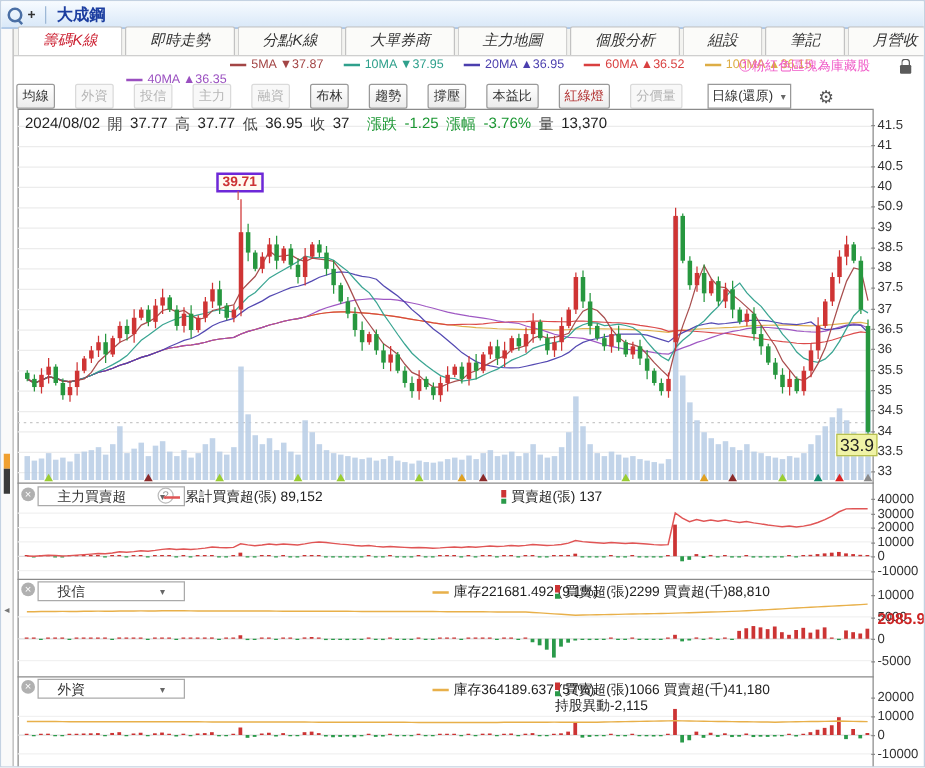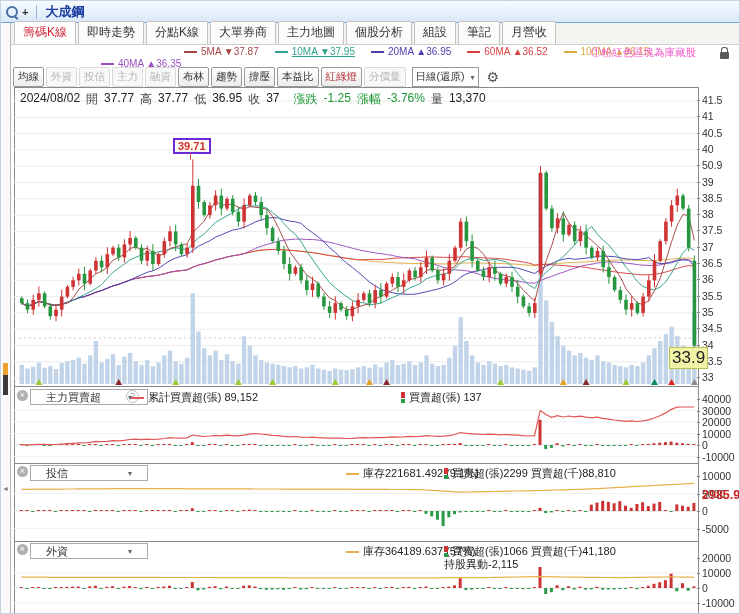--- a/index.html
+++ b/index.html
@@ -10,34 +10,34 @@
           background:linear-gradient(#f7fbff,#d9e8f8);border-bottom:1px solid #79a3d6;
           display:flex;align-items:center;padding-left:5px;box-sizing:border-box;}
   .mag{position:relative;width:8px;height:8px;border:2px solid #4a6fa5;border-radius:50%;}
   .mag:after{content:"";position:absolute;left:7px;top:7px;width:2px;height:5px;background:#4a6fa5;transform:rotate(-45deg);}
   .plus{color:#333;font-size:11px;font-weight:bold;margin-left:4px;}
   .vdiv{width:1px;height:14px;background:#9db8d6;margin:0 8px;}
   .stock-title{color:#1c3ea0;font-weight:bold;font-size:13px;}
   
   .tabbar{position:absolute;left:10px;top:22px;right:0;height:22px;background:#f3f3f0;
           border-bottom:1px solid #cfcfcf;display:flex;align-items:flex-end;padding-left:3px;gap:2px;box-sizing:border-box;}
-  .tab{font-size:12px;padding:2px 8px 3px;background:#fbfbf9;border:1px solid #c2c2c2;border-bottom:none;
-       color:#333;border-radius:2px 2px 0 0;cursor:pointer;white-space:nowrap;}
+  .tab{font-size:12px;padding:2px 19px 3px;background:#fbfbf9;border:1px solid #c2c2c2;border-bottom:none;
+       color:#333;border-radius:2px 2px 0 0;cursor:pointer;white-space:nowrap;font-style:italic;}
   .tab.active{color:#cc2233;background:#fff;}
   
   .ma-row1{position:absolute;left:183px;top:45px;display:flex;gap:16px;}
   .ma-row2{position:absolute;left:100px;top:57px;display:flex;}
   .ma-item{display:flex;align-items:center;gap:4px;font-size:10px;white-space:nowrap;}
   .dash{width:13px;height:2px;display:inline-block;}
   .note-row{position:absolute;top:45px;right:10px;display:flex;align-items:center;gap:24px;}
   .pink-note{color:#f05ac8;font-size:10.5px;}
   .lock{position:relative;width:9px;height:7px;background:#5a5a5a;border-radius:1px;margin-top:4px;}
   .lock:before{content:"";position:absolute;left:1px;top:-5px;width:5px;height:5px;border:1.5px solid #5a5a5a;border-bottom:none;border-radius:3px 3px 0 0;}
   
-  .toolbar{position:absolute;left:12px;top:66px;height:20px;display:flex;gap:2px;align-items:center;}
+  .toolbar{position:absolute;left:12px;top:66px;height:20px;display:flex;gap:16px;align-items:center;}
   .tbtn{font-size:10.5px;padding:2px 4px;border:1px solid #999;background:linear-gradient(#fff,#ececec);
         color:#333;border-radius:2px;white-space:nowrap;cursor:pointer;}
   .tbtn.disabled{color:#b5b5b5;border-color:#dadada;background:#f8f8f8;}
   .tbtn.accent{color:#b23333;}
   .sel{font-size:10.5px;border:1px solid #999;background:#fff;color:#333;padding:2px 3px;margin-left:4px;
        display:flex;gap:6px;align-items:center;cursor:pointer;}
   .caret{color:#666;font-size:8px;}
   .gear{font-size:14px;color:#555;margin-left:6px;cursor:pointer;}
   
   .frame{position:absolute;left:13px;top:86px;width:685px;height:528px;border:1px solid #8a8a8a;box-sizing:border-box;}
@@ -45,21 +45,21 @@
   .chart-svg{position:absolute;left:13px;background:transparent;}
   
   .infobar{position:absolute;left:19px;top:90px;display:flex;gap:6px;font-size:12px;color:#222;z-index:4;}
   .infobar .lab{color:#444;}
   .infobar .neg{color:#1a9632;}
   
   .ann-peak{position:absolute;left:172px;top:137px;border:2px solid #6d28d9;background:#fffaf0;color:#cc3333;
             font-size:11px;font-weight:bold;padding:0 3px;z-index:6;}
   .ann-line{position:absolute;left:189px;top:152px;width:1px;height:7px;background:#cc5555;z-index:6;}
   .tag-last{position:absolute;left:668px;top:346px;background:#f0f3a6;border:1px solid #b8c050;color:#222;
-            font-size:17px;padding:0 2px;z-index:6;}
+            font-size:14px;padding:0 2px;z-index:6;}
   .ytick{position:absolute;left:701px;font-size:10.5px;color:#333;white-space:nowrap;}
   .ytick:before{content:"";position:absolute;left:-5px;top:6px;width:3px;height:1px;background:#888;}
   .cur-val{position:absolute;left:701px;top:487px;color:#cc2222;font-size:12.5px;font-weight:bold;z-index:6;}
   
   .phead{position:absolute;left:13px;width:685px;font-size:11px;color:#222;z-index:4;height:16px;}
   .pclose{position:absolute;left:3px;top:1px;width:11px;height:11px;border-radius:50%;background:#b0b0b0;
           color:#fff;font-size:9px;line-height:11px;text-align:center;cursor:pointer;}
   .pdd{position:absolute;left:16px;top:0;width:86px;height:14px;border:1px solid #aaa;background:#fff;
        padding:0 15px;display:flex;justify-content:space-between;align-items:center;font-size:11px;color:#333;cursor:pointer;}
   .phelp{position:absolute;left:112px;top:1px;width:11px;height:11px;border-radius:50%;border:1px solid #bbb;
@@ -98,21 +98,21 @@
       <div class="tab">月營收</div>
     </div>
 
   <div class="ma-row1" id="maRow1">
       <span class="ma-item">
         <span class="dash" style="background: rgb(163, 69, 69);"></span>
         <span style="color: rgb(163, 69, 69);">5MA ▼37.87</span>
       </span>
       <span class="ma-item">
         <span class="dash" style="background: rgb(47, 160, 140);"></span>
-        <span style="color: rgb(47, 160, 140); text-decoration: underline;">10MA ▼37.95</span>
+        <span style="color: rgb(47, 160, 140);">10MA ▼37.95</span>
       </span>
       <span class="ma-item">
         <span class="dash" style="background: rgb(75, 63, 174);"></span>
         <span style="color: rgb(75, 63, 174);">20MA ▲36.95</span>
       </span>
       <span class="ma-item">
         <span class="dash" style="background: rgb(217, 64, 64);"></span>
         <span style="color: rgb(217, 64, 64);">60MA ▲36.52</span>
       </span>
       <span class="ma-item">

